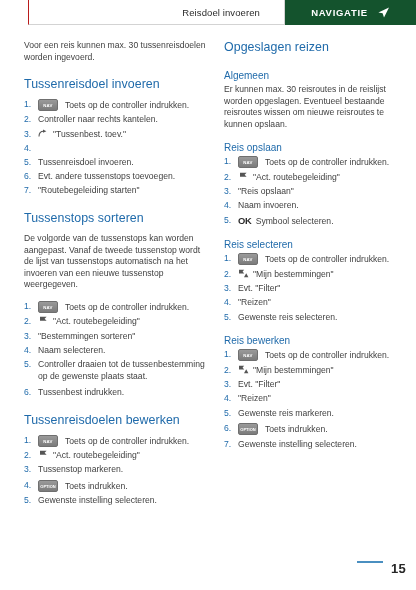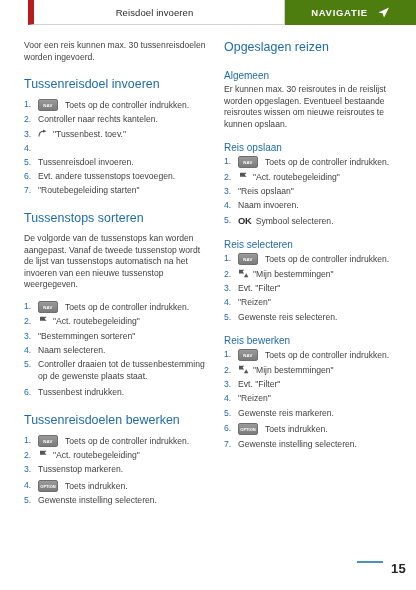--- a/index.html
+++ b/index.html
@@ -29,32 +29,32 @@
   }
   .header-spacer {
     width: 28px;
     background: #ffffff;
   }
   .header-crumb {
     flex: 1;
     background: #ffffff;
     border: 1px solid #d3d3d3;
     border-top: none;
-    border-left: 6px solid #b91c1c;
+    border-left: 1px solid #b91c1c;
     display: flex;
     align-items: center;
-    justify-content: center;
-    padding-right: 9px;
+    justify-content: flex-end;
+    padding-right: 24px;
     font-size: 9.5px;
     color: #2b2b2b;
     letter-spacing: 0.1px;
   }
   .header-tab {
     width: 131px;
-    background: #4d7c0f;
+    background: #14532d;
     display: flex;
     align-items: center;
     justify-content: center;
     gap: 9px;
     color: #ffffff;
     font-size: 9.5px;
     font-weight: bold;
     letter-spacing: 0.7px;
   }
   .nav-arrow {

